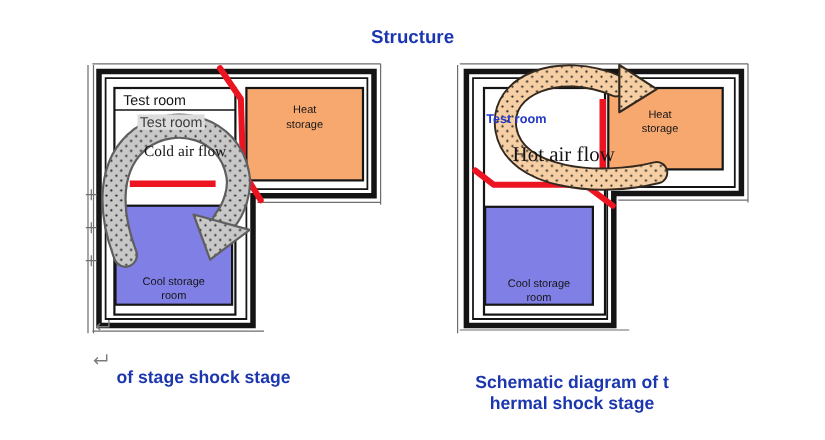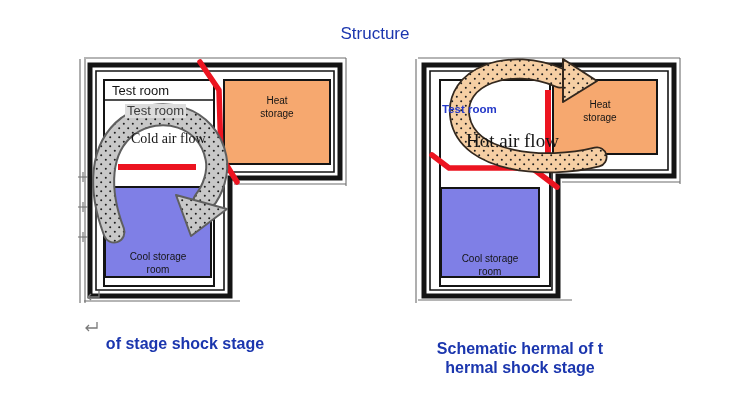--- a/index.html
+++ b/index.html
@@ -4,21 +4,21 @@
 <style>
   html,body{margin:0;padding:0;background:#fff;}
   .canvas{
     position:relative;width:750px;height:400px;background:#fff;
     font-family:"Liberation Sans",sans-serif;overflow:hidden;
   }
   .canvas svg{position:absolute;left:0;top:0;}
   .txt{position:absolute;color:#141414;white-space:nowrap;line-height:1.05;}
   .title{
     left:0;top:25px;width:750px;text-align:center;
-    font-size:17px;font-weight:normal;color:var(--title-blue);
+    font-size:17px;font-weight:bold;color:var(--title-blue);
   }
   .caption{
     text-align:center;font-size:16px;font-weight:bold;
     line-height:19px;color:var(--caption-blue);white-space:normal;
   }
   .caption-left{left:75px;top:334px;width:220px;}
   .caption-right{left:400px;top:339px;width:240px;}
   .room-label{font-size:13px;}
   .room-label-grayed{font-size:13px;color:#3c3c3c;background:#dcdcdc;padding:0 2px;}
   .flow-label{font-size:14px;font-family:Liberation Serif, serif;}
@@ -150,17 +150,17 @@
   </div>
   <div class="txt center-label" style="left:441px;top:252px;width:98px;">
     <div>Cool storage</div>
     <div>room</div>
   </div>
 
   <div class="txt caption caption-left">
     <div>of stage shock stage</div>
   </div>
   <div class="txt caption caption-right">
-    <div>Schematic hermal of t</div>
+    <div>Schematic diagram of t</div>
     <div>hermal shock stage</div>
   </div>
 
 </div>
 
 </body></html>

